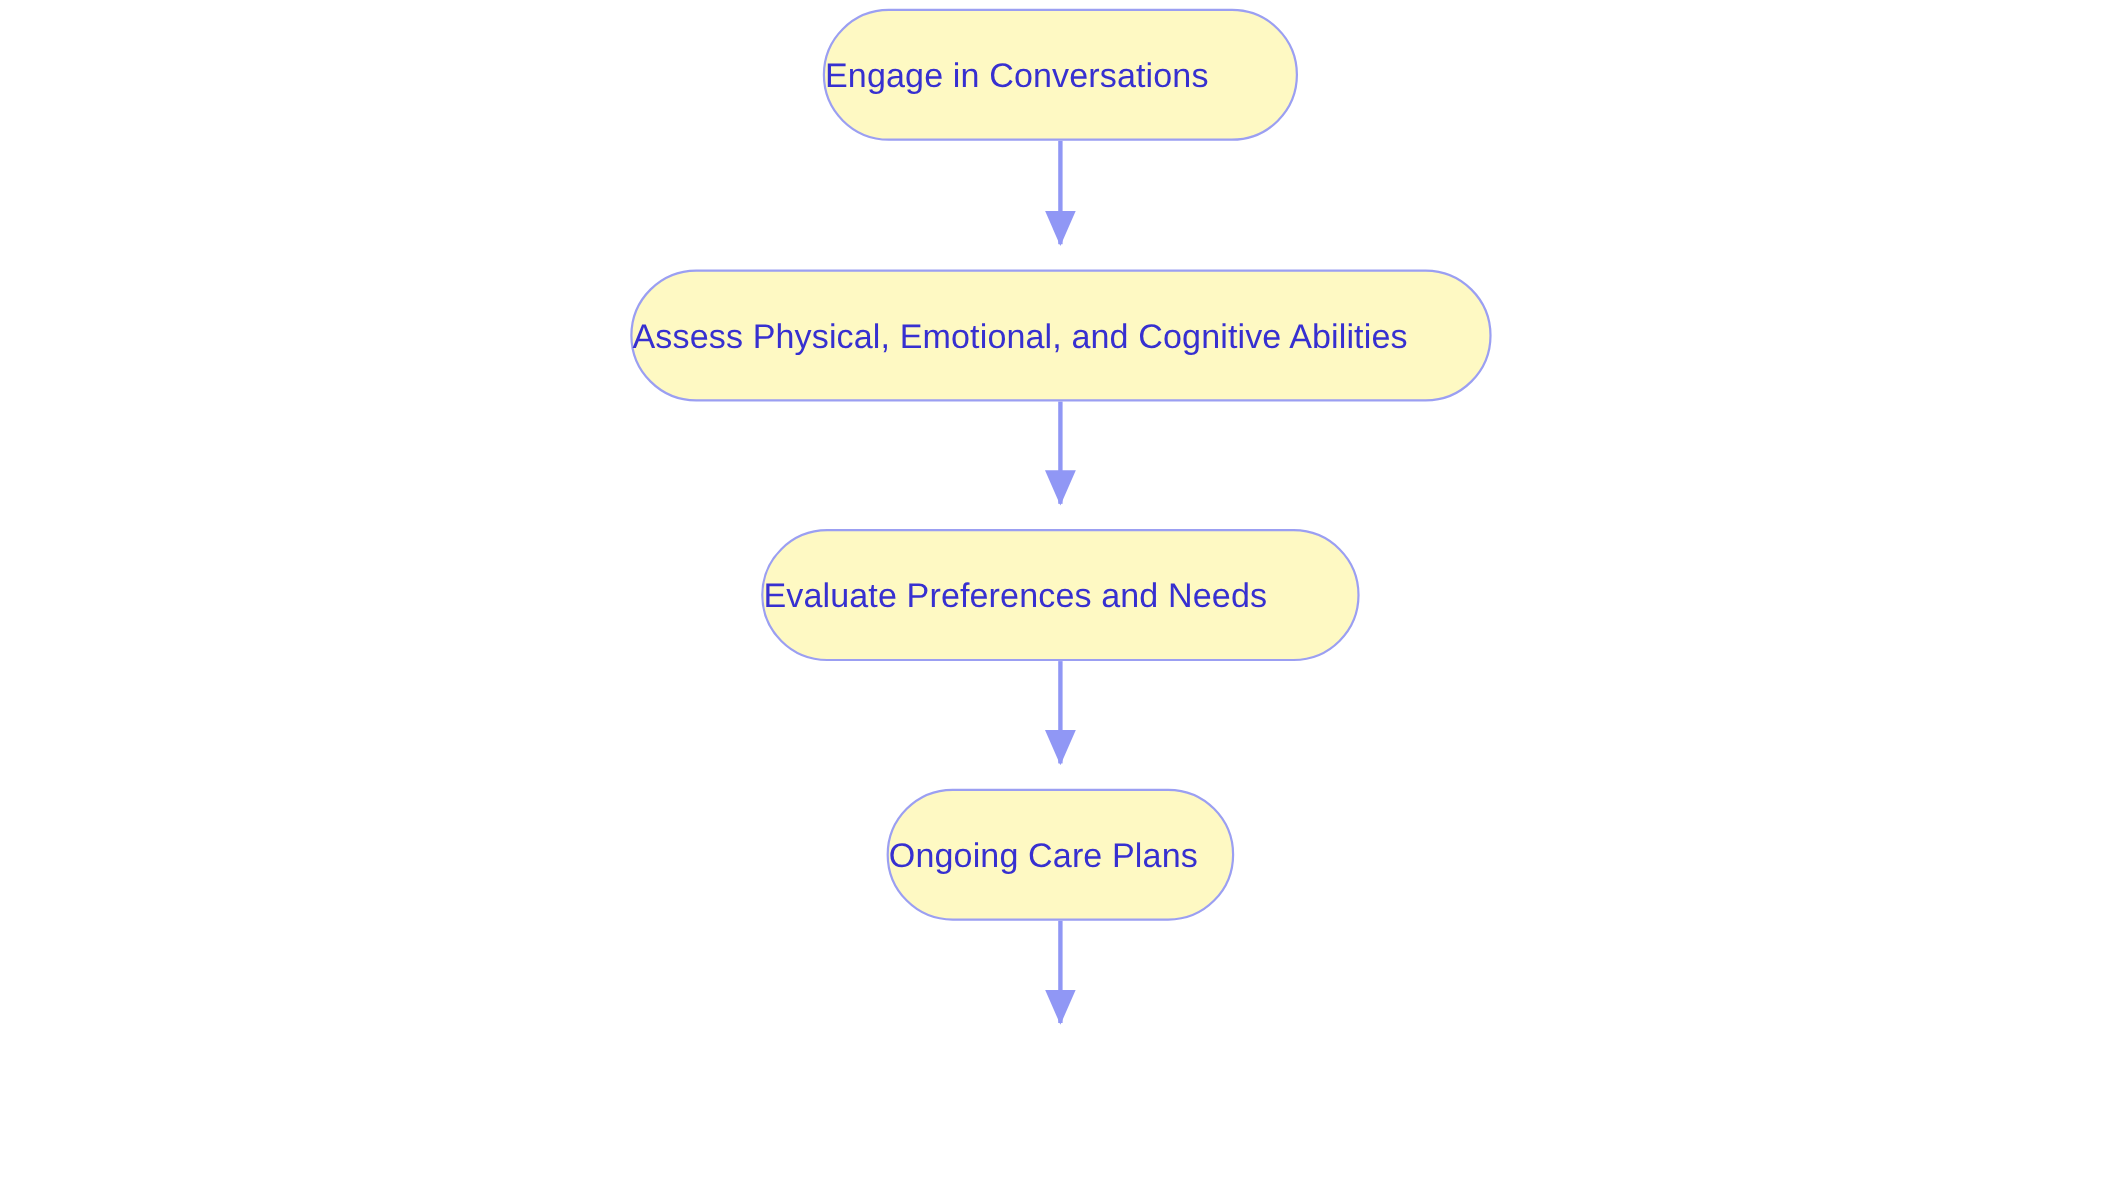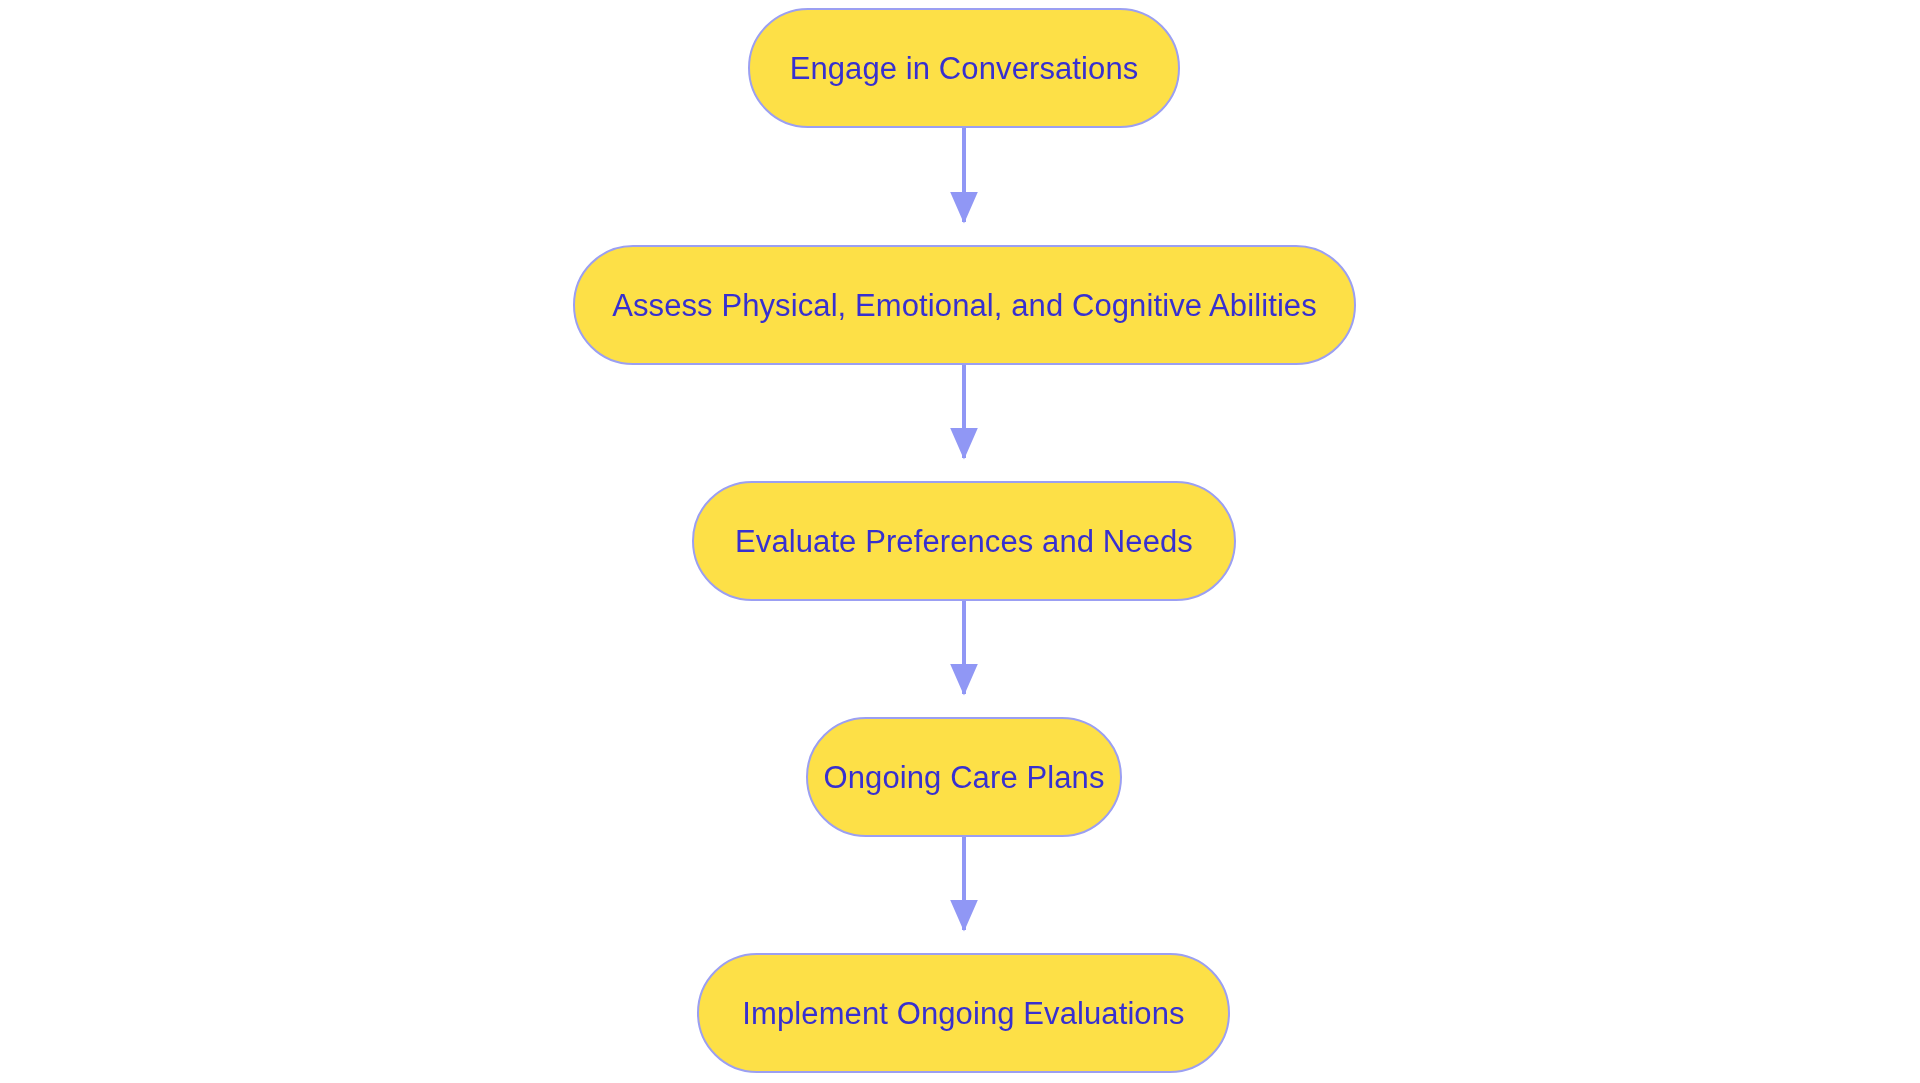--- a/index.html
+++ b/index.html
@@ -24,22 +24,22 @@
     left: 0;
     top: 0;
     width: 1920px;
     height: 1083px;
   }
   .flow-node {
     position: absolute;
     box-sizing: border-box;
     display: flex;
     align-items: center;
-    justify-content: center;
-    background: #fde047;
+    justify-content: flex-start;
+    background: #fef9c3;
     border: 2px solid #9b9ff2;
     border-radius: 60px;
     z-index: 2;
   }
   .flow-node-label {
     font-family: "Liberation Sans", sans-serif;
     font-size: 31px;
     font-weight: 400;
     color: #3730d0;
     letter-spacing: 0.1px;
@@ -83,17 +83,14 @@
   </div>
 
   <div class="flow-node" id="node-1">
     <span class="flow-node-label">Assess Physical, Emotional, and Cognitive Abilities</span>
   </div>
 
   <div class="flow-node" id="node-3">
     <span class="flow-node-label">Ongoing Care Plans</span>
   </div>
 
-  <div class="flow-node" id="node-4">
-    <span class="flow-node-label">Implement Ongoing Evaluations</span>
-  </div>
 
 </div>
 
 </body></html>

